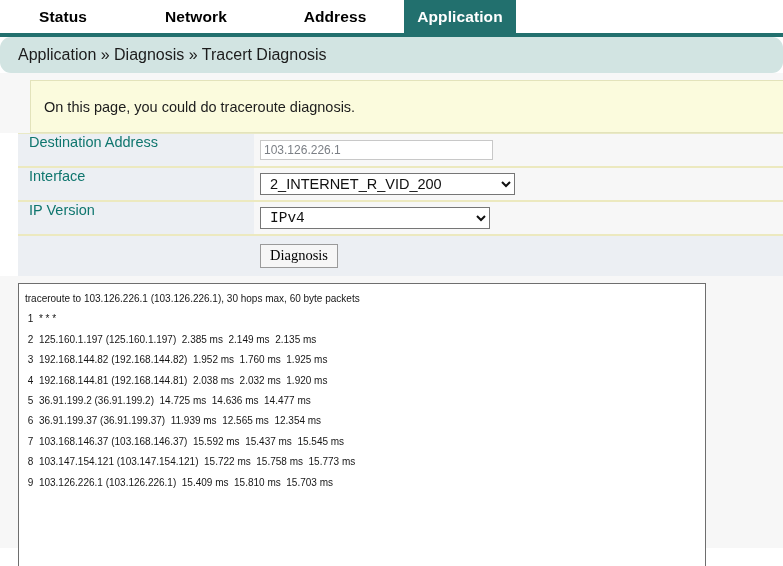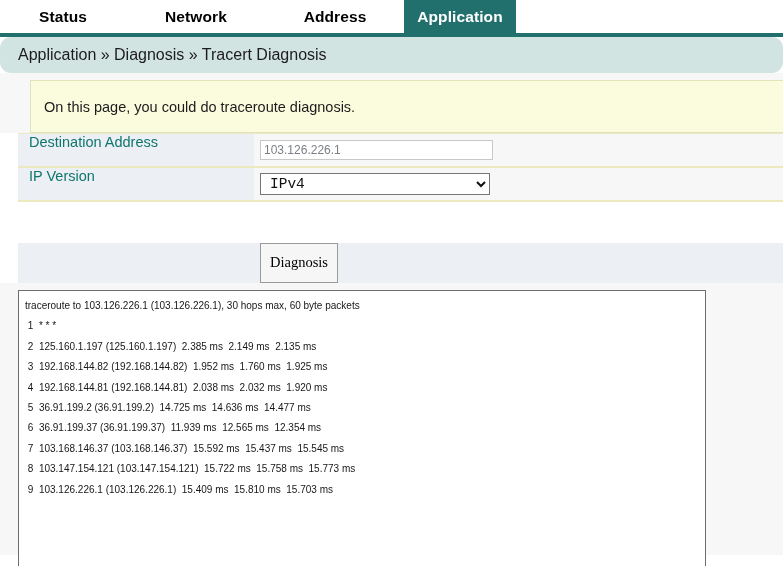--- a/index.html
+++ b/index.html
@@ -135,23 +135,23 @@
     outline: none;
   }
   select.interface-combo { width: 255px; }
   select.ipver-combo { width: 230px; font-family: Liberation Mono, monospace; }
 
   .buttonrow {
     margin-left: 18px;
     background: #eceff3;
     height: 40px;
     display: flex;
+    align-items: center;
     padding-left: 236px;
     box-sizing: border-box;
-    margin-top: 41px;
   }
   .diag-btn {
     font-family: "Liberation Serif", serif;
     font-size: 14.5px;
     color: #000000;
     background: #f6f6f6;
     border: 1px solid #9a9a9a;
     padding: 3px 9px;
     margin-left: 6px;
     cursor: pointer;
@@ -215,20 +215,28 @@
     <div class="frow">
       <div class="flabel">
         <span>Destination Address</span>
       </div>
       <div class="fvalue">
         <input type="text" class="textfield" placeholder="103.126.226.1" style="">
       </div>
     </div>
     <div class="frow">
       <div class="flabel">
+        <span>Interface</span>
+      </div>
+      <div class="fvalue">
+        <select class="combo interface-combo"><option>2_INTERNET_R_VID_200</option></select>
+      </div>
+    </div>
+    <div class="frow">
+      <div class="flabel">
         <span>IP Version</span>
       </div>
       <div class="fvalue">
         <select class="combo ipver-combo"><option>IPv4</option><option>IPv6</option></select>
       </div>
     </div>
   </div>
 
 <div class="buttonrow">
   <button class="diag-btn">Diagnosis</button>

